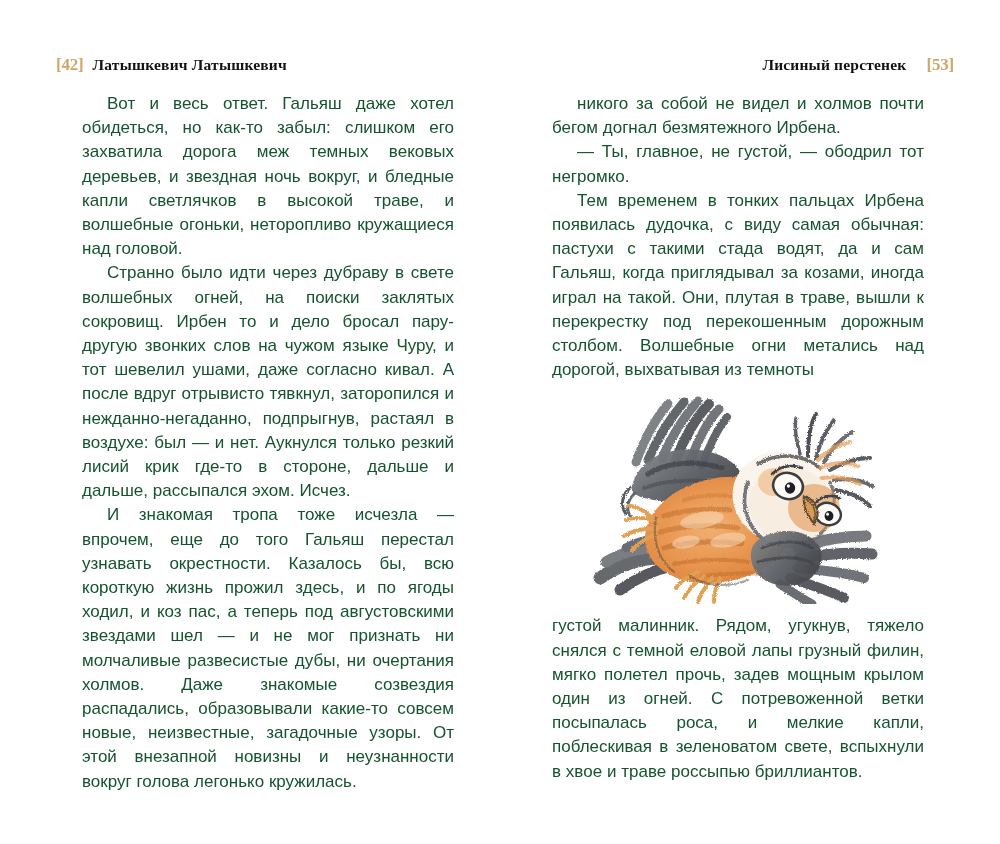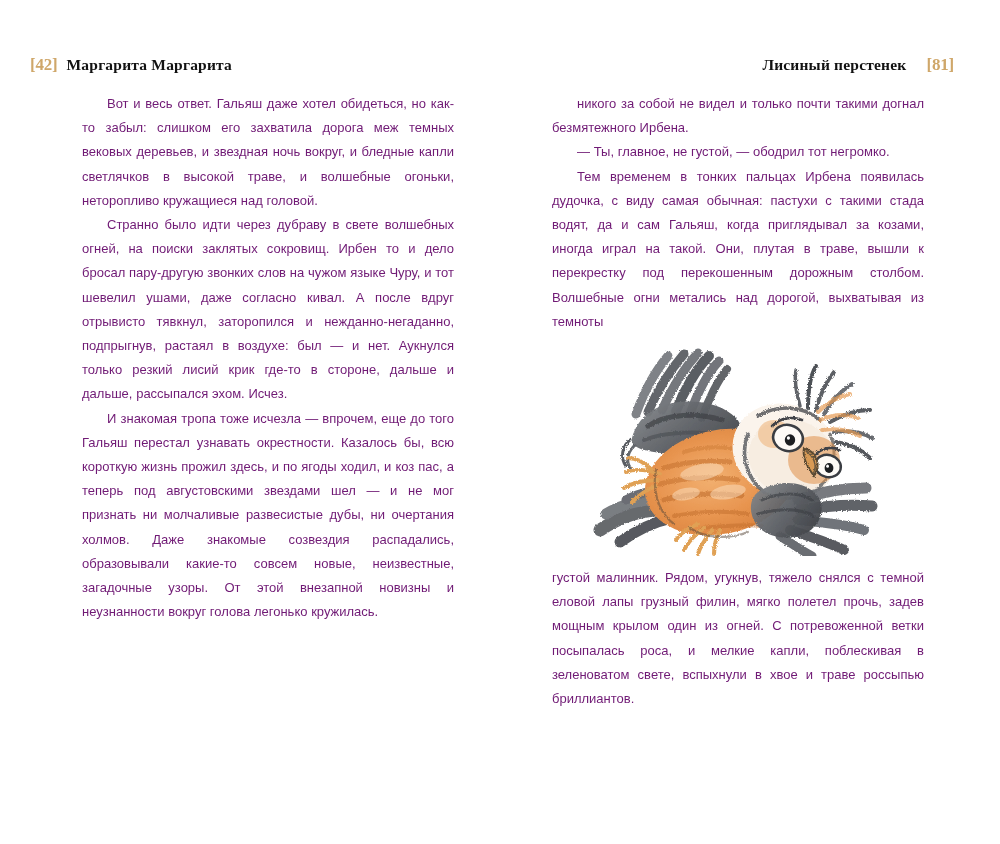--- a/index.html
+++ b/index.html
@@ -29,21 +29,21 @@
     display: flex;
     align-items: baseline;
     gap: 9px;
     font-family: "Liberation Serif", serif;
     font-size: 15.5px;
     font-weight: bold;
     letter-spacing: 0.2px;
     color: #121212;
     white-space: nowrap;
   }
-  .running-head.left  { left: 30px; }
+  .running-head.left  { left: 56px; }
   .running-head.right { right: 46px; gap: 20px; }
 
   .folio {
     font-family: "Liberation Serif", serif;
     font-size: 17px;
     font-weight: bold;
     color: #cfa76a;
     letter-spacing: -0.2px;
   }
 
@@ -54,23 +54,23 @@
     width: 372px;
   }
   .column.left  { left: 82px; }
   .column.right { left: 552px; }
 
   .body-text p {
     margin: 0;
     text-align: justify;
     text-indent: 25px;
     font-family: "Liberation Sans", sans-serif;
-    font-size: 13px;
+    font-size: 17px;
     line-height: 24.2px;
-    color: #701a75;
+    color: #14532d;
     hyphens: manual;
     -webkit-hyphens: manual;
     word-spacing: 0.1px;
   }
   .body-text p.no-indent { text-indent: 0; }
 
   
   .illustration {
     position: relative;
     width: 372px;
@@ -83,39 +83,39 @@
     height: 100%;
   }
 </style>
 </head>
 <body>
 
 <div class="page-spread">
 
   <div class="running-head left">
     <span class="folio">[42]</span>
-    <span>Маргарита Маргарита</span>
+    <span>Латышкевич Латышкевич</span>
   </div>
 
   <div class="running-head right">
     <span>Лисиный перстенек</span>
-    <span class="folio">[81]</span>
+    <span class="folio">[53]</span>
   </div>
 
   <div class="column left">
     <div class="body-text">
       <p>Вот и весь ответ. Гальяш даже хотел обидеться, но как-то забыл: слишком его захватила дорога меж темных вековых деревьев, и звездная ночь вокруг, и бледные капли светлячков в высокой траве, и волшебные огоньки, неторопливо кружащиеся над головой.</p>
       <p>Странно было идти через дубраву в свете волшебных огней, на поиски заклятых сокровищ. Ирбен то и дело бросал пару-другую звонких слов на чужом языке Чуру, и тот шевелил ушами, даже согласно кивал. А после вдруг отрывисто тявкнул, заторопился и нежданно-негаданно, подпрыгнув, растаял в воздухе: был — и нет. Аукнулся только резкий лисий крик где-то в стороне, дальше и дальше, рассыпался эхом. Исчез.</p>
       <p>И знакомая тропа тоже исчезла — впрочем, еще до того Гальяш перестал узнавать окрестности. Казалось бы, всю короткую жизнь прожил здесь, и по ягоды ходил, и коз пас, а теперь под августовскими звездами шел — и не мог признать ни молчаливые развесистые дубы, ни очертания холмов. Даже знакомые созвездия распадались, образовывали какие-то совсем новые, неизвестные, загадочные узоры. От этой внезапной новизны и неузнанности вокруг голова легонько кружилась.</p>
     </div>
   </div>
 
   <div class="column right">
     <div class="body-text">
-      <p>никого за собой не видел и только почти такими догнал безмятежного Ирбена.</p>
+      <p>никого за собой не видел и холмов почти бегом догнал безмятежного Ирбена.</p>
       <p>— Ты, главное, не густой, — ободрил тот негромко.</p>
       <p>Тем временем в тонких пальцах Ирбена появилась дудочка, с виду самая обычная: пастухи с такими стада водят, да и сам Гальяш, когда приглядывал за козами, иногда играл на такой. Они, плутая в траве, вышли к перекрестку под перекошенным дорожным столбом. Волшебные огни метались над дорогой, выхватывая из темноты</p>
     </div>
 
     <div class="illustration">
       <svg viewBox="0 0 372 214" xmlns="http://www.w3.org/2000/svg" aria-hidden="true">
         <defs>
           <filter id="pencil" x="-25%" y="-25%" width="150%" height="150%">
             <feTurbulence type="fractalNoise" baseFrequency="0.85" numOctaves="3" seed="7" result="n"></feTurbulence>
             <feDisplacementMap in="SourceGraphic" in2="n" scale="2.6" xChannelSelector="R" yChannelSelector="G"></feDisplacementMap>

